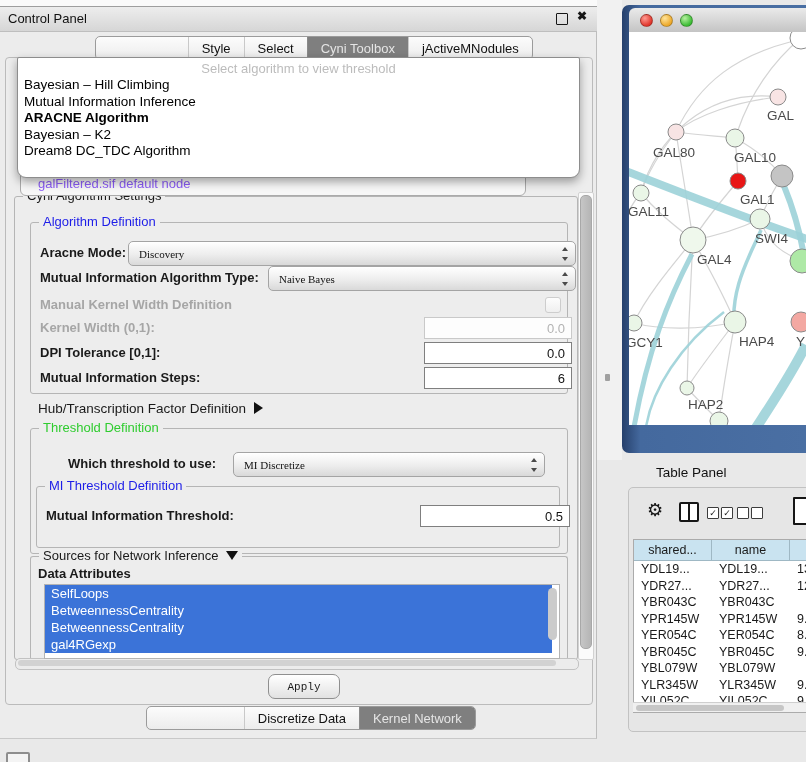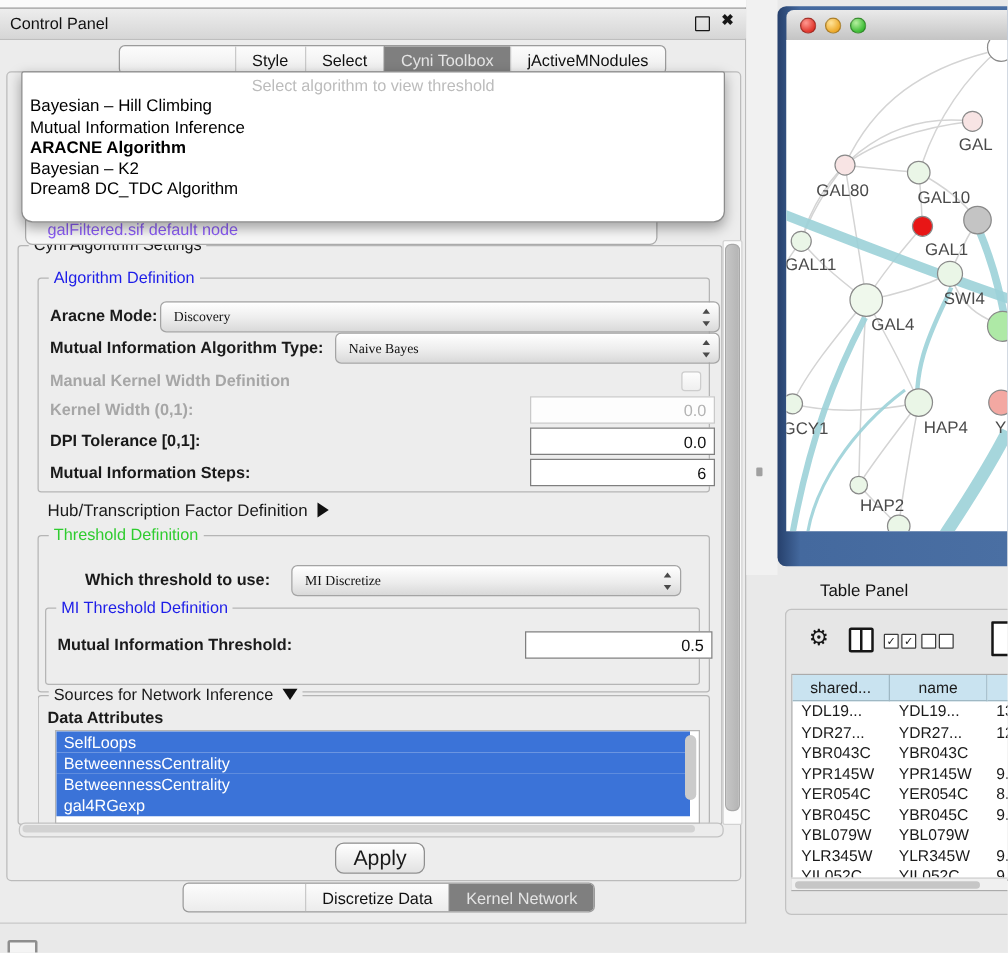--- a/index.html
+++ b/index.html
@@ -73,21 +73,21 @@
   .attr-vscroll{position:absolute;right:2px;top:3px;width:9px;height:52px;background:#CBCBCB;border-radius:4.5px;}
 
   
   .vscroll-track{left:578px;top:192px;width:14px;height:466px;background:#FBFBFB;border:1px solid #D2D2D2;border-radius:2px;}
   .vscroll-thumb{left:580px;top:195px;width:10px;height:452px;background:linear-gradient(90deg,#C6C6C6,#B5B5B5);border:1px solid #A8A8A8;border-radius:5px;}
   .hscroll-track{left:15px;top:658px;width:562px;height:10px;background:#ECECEC;border:1px solid #C2C2C2;border-radius:5px;}
   .hscroll-thumb{left:18px;top:660px;width:538px;height:6px;background:#D2D2D2;border-radius:3px;}
 
   
   .btn-apply{left:268px;top:674px;width:70px;height:23px;border:1px solid #8F8F8F;border-radius:7px;
-    background:linear-gradient(#FFFFFF,#E2E2E2);font-size:17px;display:flex;align-items:center;justify-content:center;}
+    background:linear-gradient(#FFFFFF,#E2E2E2);font-size:11px;display:flex;align-items:center;justify-content:center;font-family:Liberation Mono, monospace;}
 
   
   .popup{left:17px;top:57px;width:561px;height:119px;background:#FFFFFF;border:1px solid #8D8D8D;
     border-radius:2px 2px 9px 9px;box-shadow:0 4px 10px rgba(0,0,0,0.35);z-index:50;}
   .popup-prompt{height:17px;line-height:17px;margin-top:2px;text-align:center;color:#BCBCBC;font-size:13px;}
   .pitem{height:16.5px;line-height:16.5px;padding-left:6px;font-size:13.5px;color:#000;white-space:nowrap;}
   .pitem.bold{font-weight:bold;}
 
   
   .split-strip{left:597px;top:0;width:25px;height:460px;background:#F1F1F1;}

